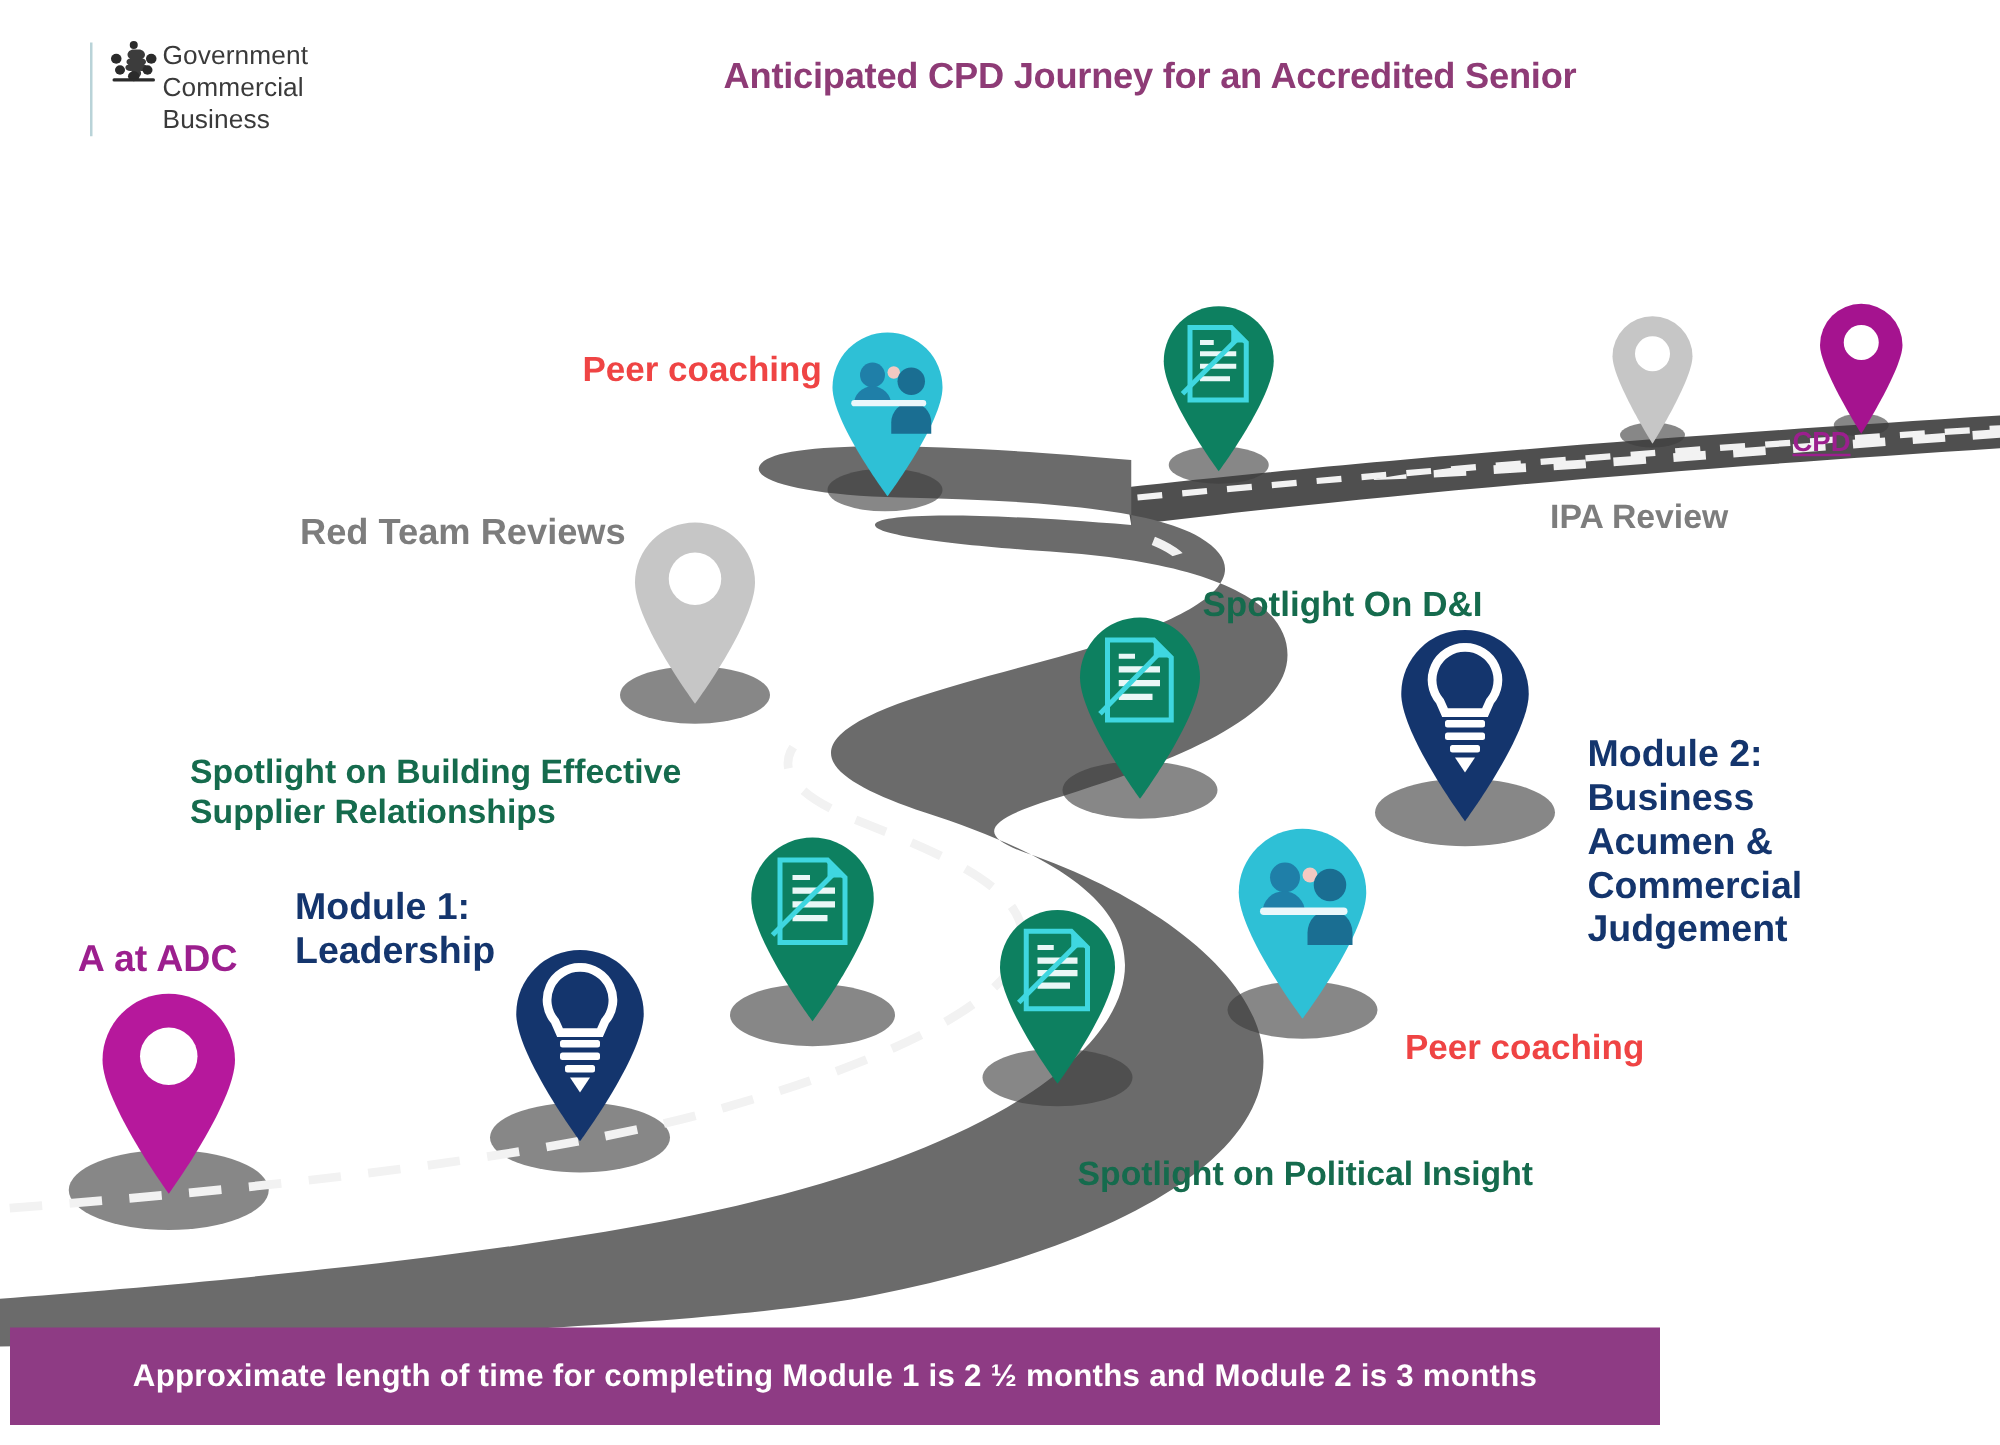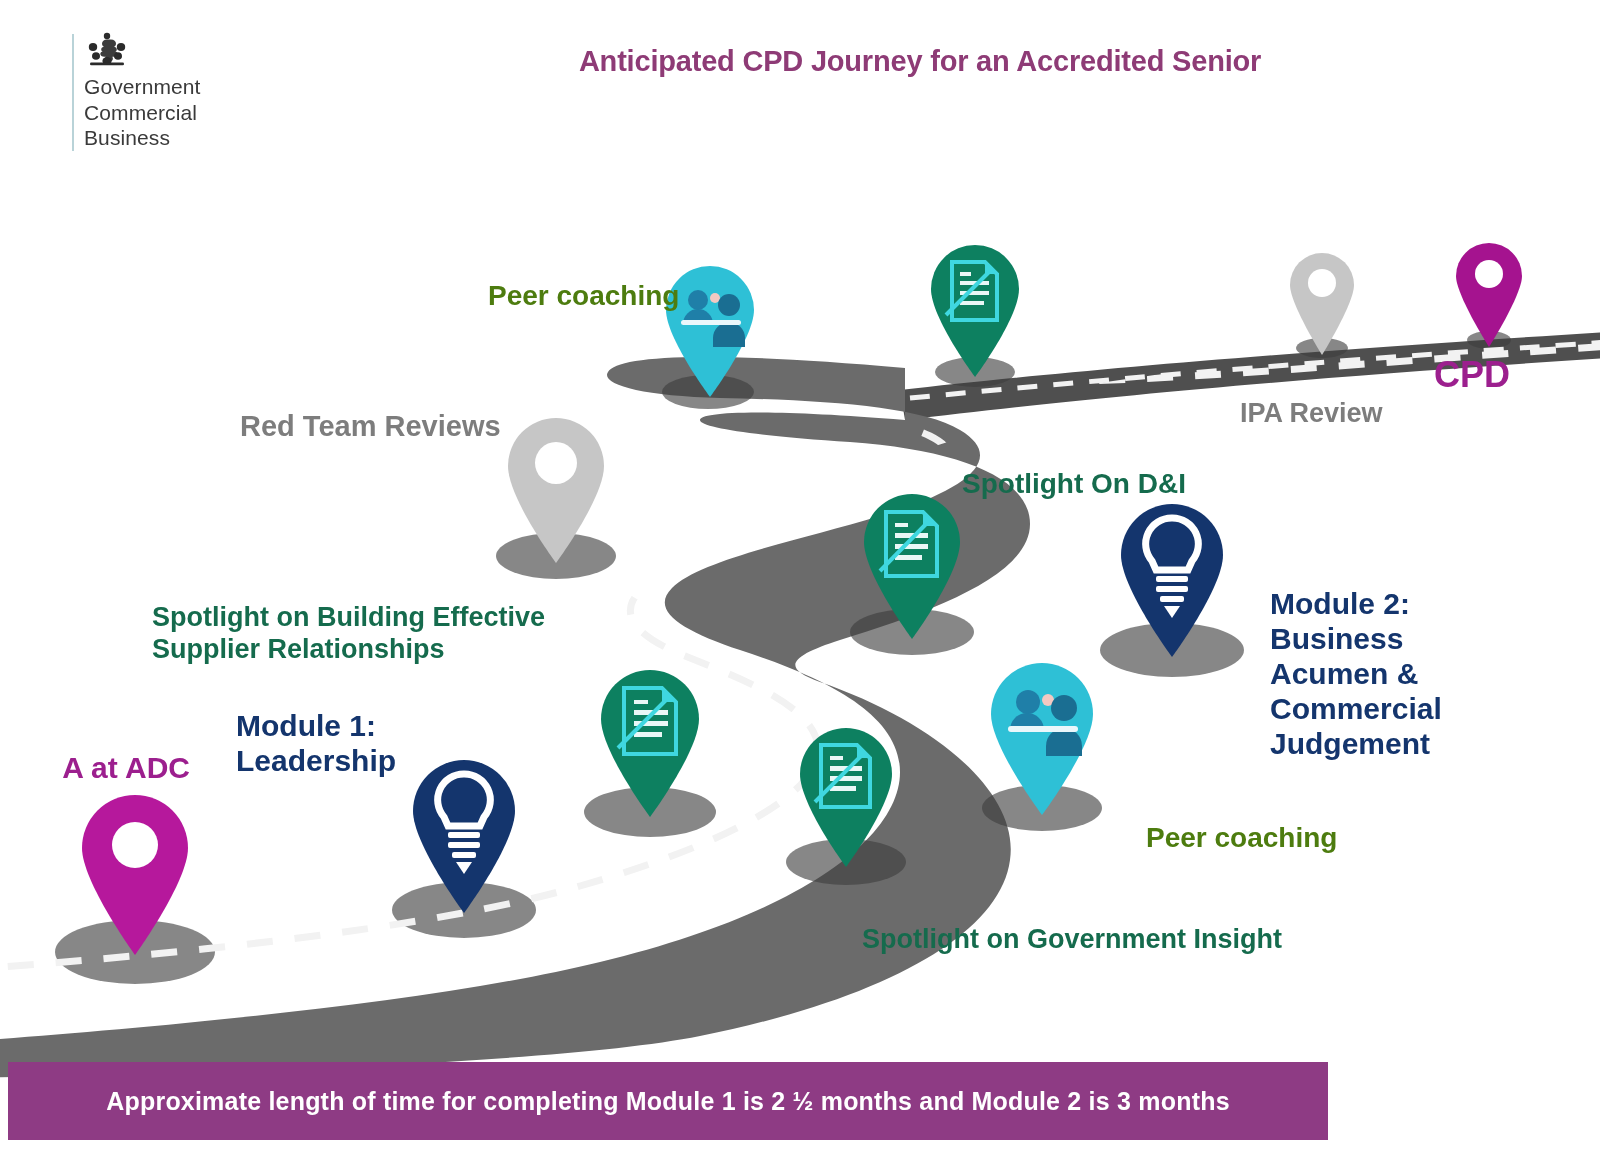--- a/index.html
+++ b/index.html
@@ -26,21 +26,21 @@
     display: flex;
     align-items: flex-start;
     gap: 10px;
   }
   #logo .rule {
     width: 2px;
     align-self: stretch;
     background: #b9d3d8;
     margin-top: 2px;
   }
-  #logo .logo-body { display: flex; flex-direction: column; }
+  #logo .logo-body { display: flex; flex-direction: row; }
   #logo .crown { margin-bottom: 4px; }
   #logo .logo-lines {
     font-size: 21px;
     line-height: 1.22;
     color: #3a3a3a;
     letter-spacing: .1px;
   }
 
   
   #title {
@@ -74,21 +74,21 @@
   .pin svg { display: block; }
 
   
   .lbl {
     position: absolute;
     font-weight: bold;
     line-height: 1.17;
     white-space: pre-line;
   }
   .lbl.green   { color: #156b4d; }
-  .lbl.cyan    { color: #4d7c0f; margin-left: 22px; }
+  .lbl.cyan    { color: #ef4444; }
   .lbl.navy    { color: #14356d; }
   .lbl.magenta { color: #9c1f8e; }
   .lbl.grey    { color: #7d7d7d; font-weight: bold; }
   .lbl.white   { color: #ffffff; }
   .lbl.r  { text-align: right; }
   .lbl.l  { text-align: left; }
 
   
   #footer {
     position: absolute;
@@ -379,38 +379,38 @@
   <div class="lbl magenta r" style="left:30px; top:750px; width:160px; font-size:30px;">A at ADC</div>
 
   <div class="lbl navy l" style="left:236px; top:708px; width:230px; font-size:30px;">Module 1:
 Leadership</div>
 
   <div class="lbl white l" style="left:308px; top:942px; width:240px; font-size:29px;">You are here</div>
 
   <div class="lbl green l" style="left:152px; top:602px; width:470px; font-size:27px;">Spotlight on Building Effective
 Supplier Relationships</div>
 
-  <div class="lbl green l" style="left:862px; top:924px; width:430px; font-size:27px;">Spotlight on Government Insight</div>
+  <div class="lbl green l" style="left:862px; top:924px; width:430px; font-size:27px;">Spotlight on Political Insight</div>
 
   <div class="lbl cyan l" style="left:1124px; top:822px; width:250px; font-size:28px;">Peer coaching</div>
 
   <div class="lbl navy l" style="left:1270px; top:586px; width:220px; font-size:30px;">Module 2:
 Business
 Acumen &amp;
 Commercial
 Judgement</div>
 
   <div class="lbl green l" style="left:962px; top:468px; width:330px; font-size:28px;">Spotlight On D&amp;I</div>
 
   <div class="lbl grey l" style="left:240px; top:410px; width:300px; font-size:29px;">Red Team Reviews</div>
 
   <div class="lbl cyan l" style="left:466px; top:280px; width:250px; font-size:28px;">Peer coaching</div>
 
 
   <div class="lbl grey l" style="left:1240px; top:398px; width:200px; font-size:27px;">IPA Review</div>
 
-  <div class="lbl magenta l" style="left:1434px; top:354px; width:140px; font-size:36px;">CPD</div>
+  <div class="lbl magenta l" style="left:1434px; top:341px; width:140px; font-size:22px;text-decoration:underline;">CPD</div>
 
   <div id="footer">
     <span id="footer-text">Approximate length of time for completing Module 1 is 2 ½  months and Module 2 is 3 months</span>
   </div>
 
 </div>
 
 </body></html>

